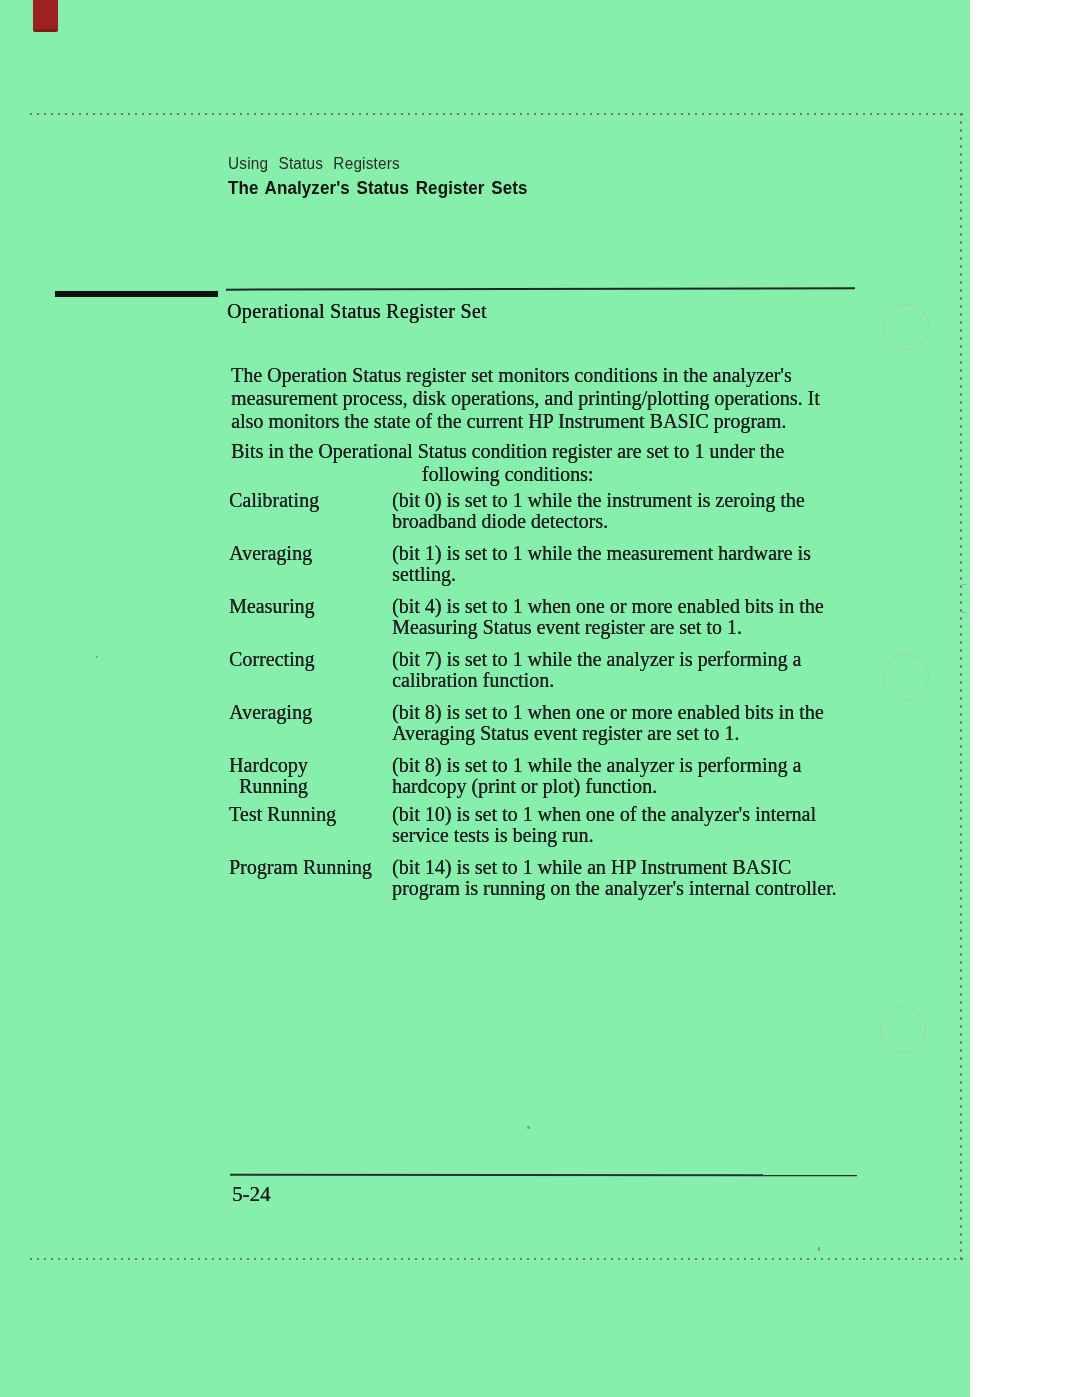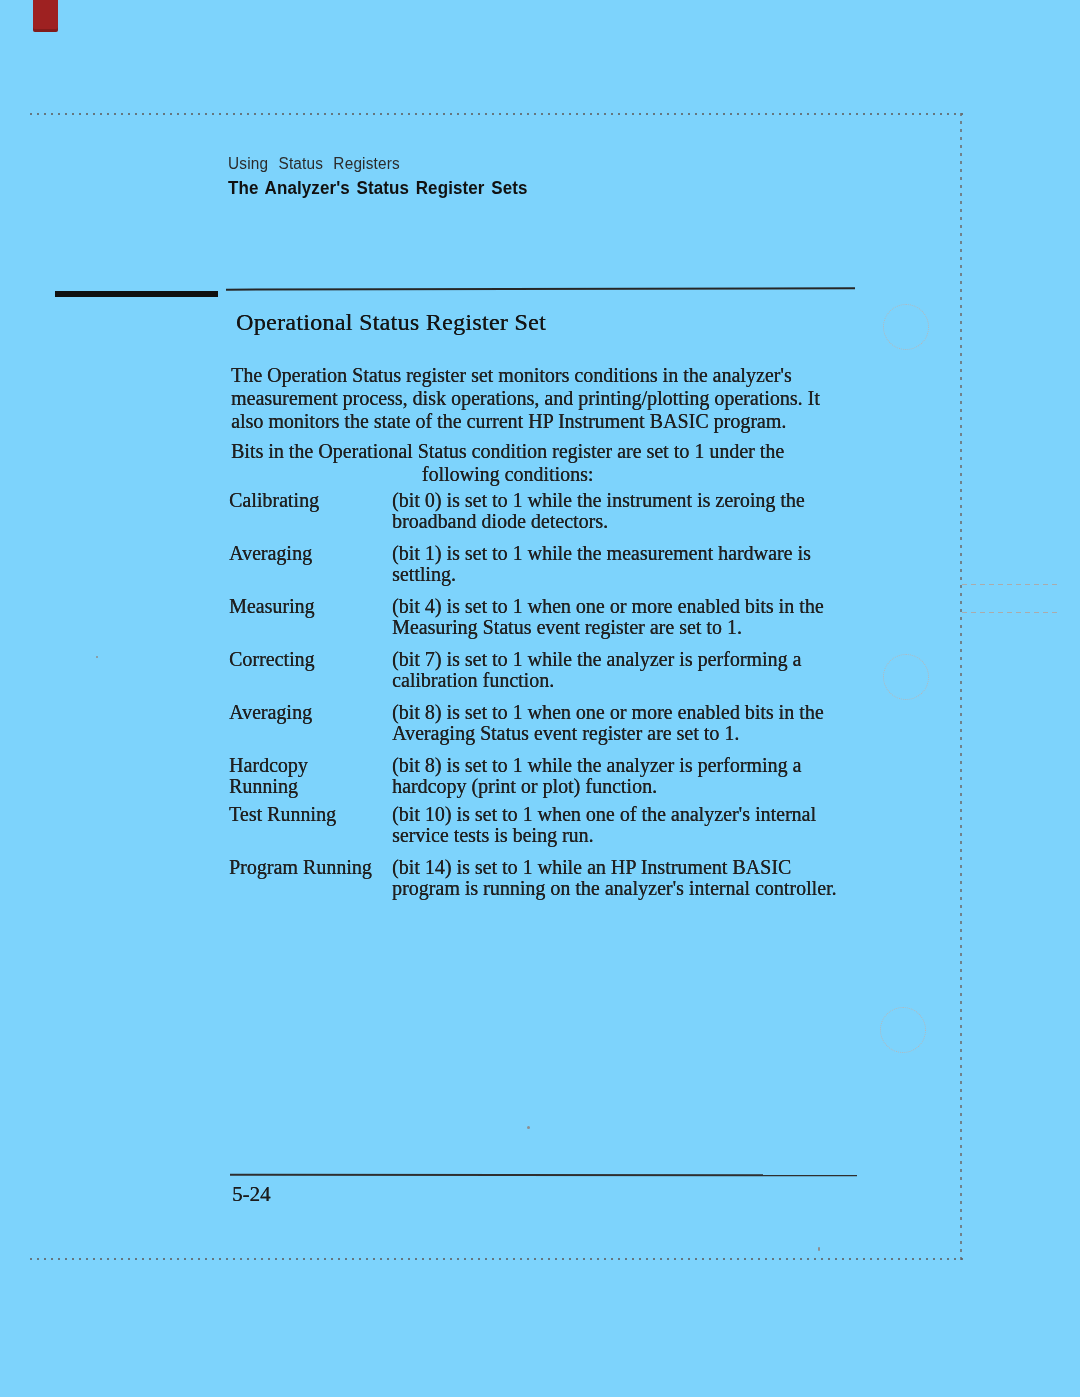--- a/index.html
+++ b/index.html
@@ -1,19 +1,19 @@
 <!DOCTYPE html>
 <html><head>
 <meta charset="utf-8">
 <style>
   html,body{margin:0;padding:0;background:#ffffff;}
   .page{
     position:relative;
-    width:1080px;height:1397px;
-    background:#7dd3fc;
+    width:970px;height:1397px;
+    background:#86efac;
     overflow:hidden;
     font-family:"Liberation Serif","DejaVu Serif",serif;
     color:#1e1e1e;
   }
   
   .red-tab{
     position:absolute;left:33px;top:0;width:25px;height:32px;
     background:#9e2121;
     box-shadow:inset 0 -3px 0 rgba(0,0,0,.18);
     border-radius:0 0 2px 2px;
@@ -54,33 +54,33 @@
   }
   .hdr .section{
     margin-top:5px;font-size:17.5px;font-weight:700;color:#111;
     word-spacing:2px;letter-spacing:.1px;
     transform:scaleX(.97);transform-origin:left;
   }
   
   .rule-thick{position:absolute;left:55px;top:291px;width:163px;height:6px;background:#101010;}
   .rule-thin{position:absolute;left:226px;top:288px;width:629px;height:2.4px;background:#262626;transform:rotate(-.12deg);}
   .doc-title{
-    position:absolute;left:227px;top:300px;margin:9px;
-    font-size:24px;font-weight:400;color:#151515;letter-spacing:.3px;
+    position:absolute;left:227px;top:300px;margin:0;
+    font-size:20px;font-weight:400;color:#151515;letter-spacing:.3px;
     text-shadow:.35px 0 0 currentColor;
     white-space:pre;
   }
   
   .body-text{font-size:20px;color:#202020;text-shadow:.2px 0 0 currentColor;white-space:pre;}
   .para{position:absolute;left:229px;margin:2px;line-height:23px;}
   .para-1{top:362px;}
   .para-2{top:438px;text-align:center;}
   
   .def-row{position:absolute;left:229px;width:660px;line-height:21px;}
-  .def-row .term{position:absolute;left:0;top:0;white-space:pre;}
+  .def-row .term{position:absolute;left:0;top:0;white-space:pre;text-align:right;}
   .def-row .desc{position:absolute;left:163px;top:0;white-space:pre;}
   .def-row-1{top:490px;}
   .def-row-2{top:543px;}
   .def-row-3{top:596px;}
   .def-row-4{top:649px;}
   .def-row-5{top:702px;}
   .def-row-6{top:755px;}
   .def-row-7{top:804px;}
   .def-row-8{top:857px;}
   

